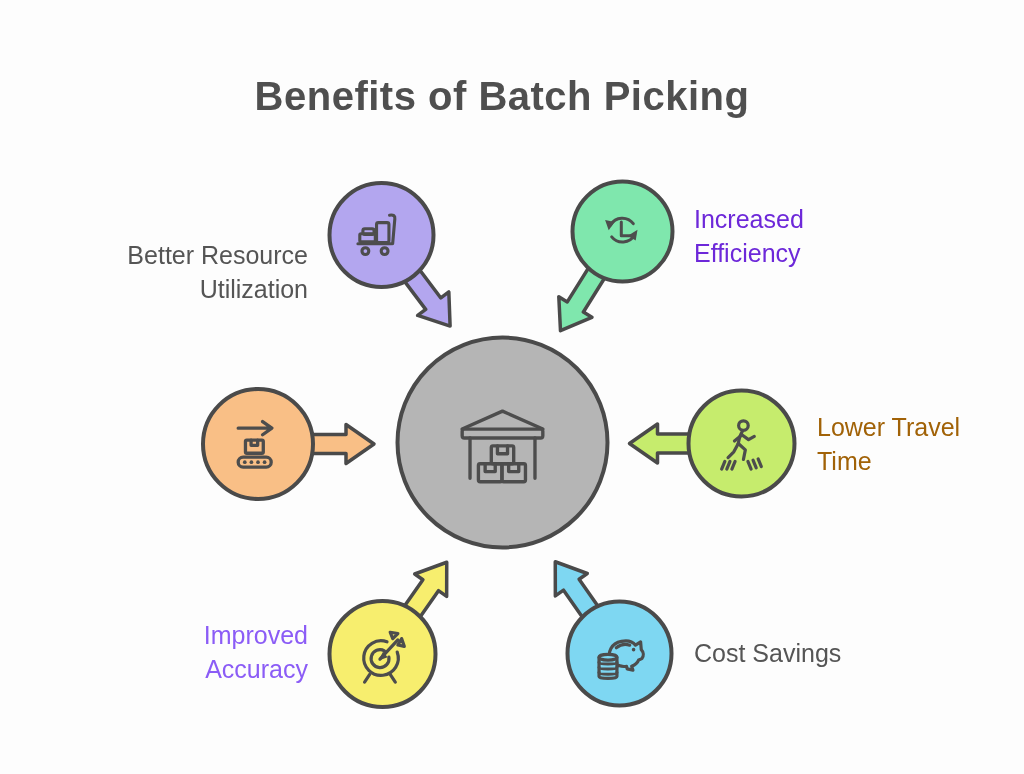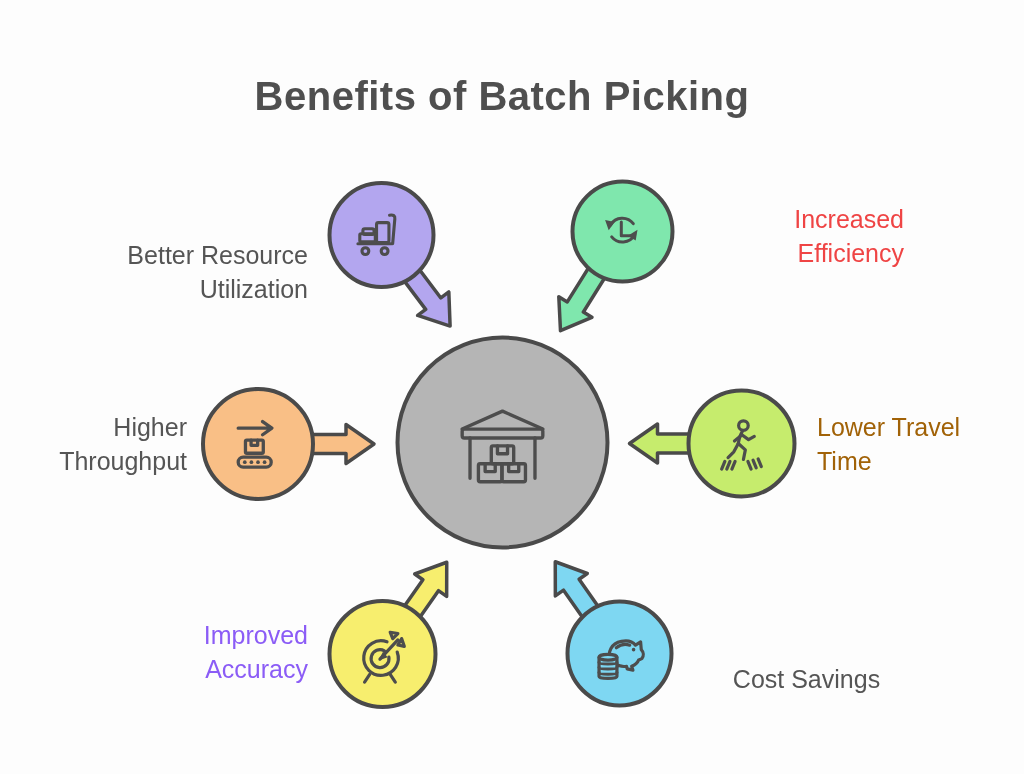--- a/index.html
+++ b/index.html
@@ -14,21 +14,21 @@
   }
   .label{
     position:absolute;font-size:25px;line-height:34px;color:#555555;
     white-space:pre-line;
   }
   .l-better{left:90px;top:202px;width:218px;text-align:right;}
   .l-eff{left:694px;top:202px;width:210px;text-align:left;}
   .l-high{left:18px;top:410px;width:169px;text-align:right;}
   .l-lower{left:817px;top:410px;width:195px;text-align:left;}
   .l-acc{left:140px;top:618px;width:168px;text-align:right;}
-  .l-cost{left:694px;top:636px;width:225px;text-align:center;margin-top:26px;}
+  .l-cost{left:694px;top:636px;width:225px;text-align:left;}
   .bubble{stroke:#4a4a4a;stroke-width:4;}
   .arrow{stroke:#4a4a4a;stroke-width:3.5;stroke-linejoin:round;}
   .icon{fill:none;stroke:#4d4d4d;stroke-width:5;stroke-linecap:round;stroke-linejoin:round;}
   .icon-lg{stroke-width:3;}
   .icon-fill{fill:#4d4d4d;stroke:none;}
 </style>
 </head>
 <body>
 
 <div class="stage" style="background: rgb(253, 253, 253);">
@@ -118,22 +118,20 @@
       <path d="M45 41 Q55 33 66 37"></path>
       <circle class="icon-fill" cx="72" cy="44" r="2.8"></circle>
       <path d="M18 56 V86 C18 90 46 90 46 86 V56 Z" fill="#7ed7f2"></path>
       <ellipse cx="32" cy="56" rx="14" ry="4.5" fill="#7ed7f2"></ellipse>
       <path d="M18 64 C18 67 46 67 46 64 M18 72 C18 75 46 75 46 72 M18 80 C18 83 46 83 46 80"></path>
     </g>
   </svg>
 
   <div class="label l-better" style="color: rgb(85, 85, 85); margin-top: 36px;">Better Resource
 Utilization</div>
-  <div class="label l-eff" style="color: #ef4444; text-align: right;">Increased
+  <div class="label l-eff" style="color: #6d28d9;">Increased
 Efficiency</div>
-  <div class="label l-high" style="color: rgb(85, 85, 85);">Higher
-Throughput</div>
   <div class="label l-lower" style="color: #a16207;">Lower Travel
 Time</div>
   <div class="label l-acc" style="color: #8b5cf6;">Improved
 Accuracy</div>
   <div class="label l-cost" style="color: rgb(85, 85, 85);">Cost Savings</div>
 </div>
 
 </body></html>

